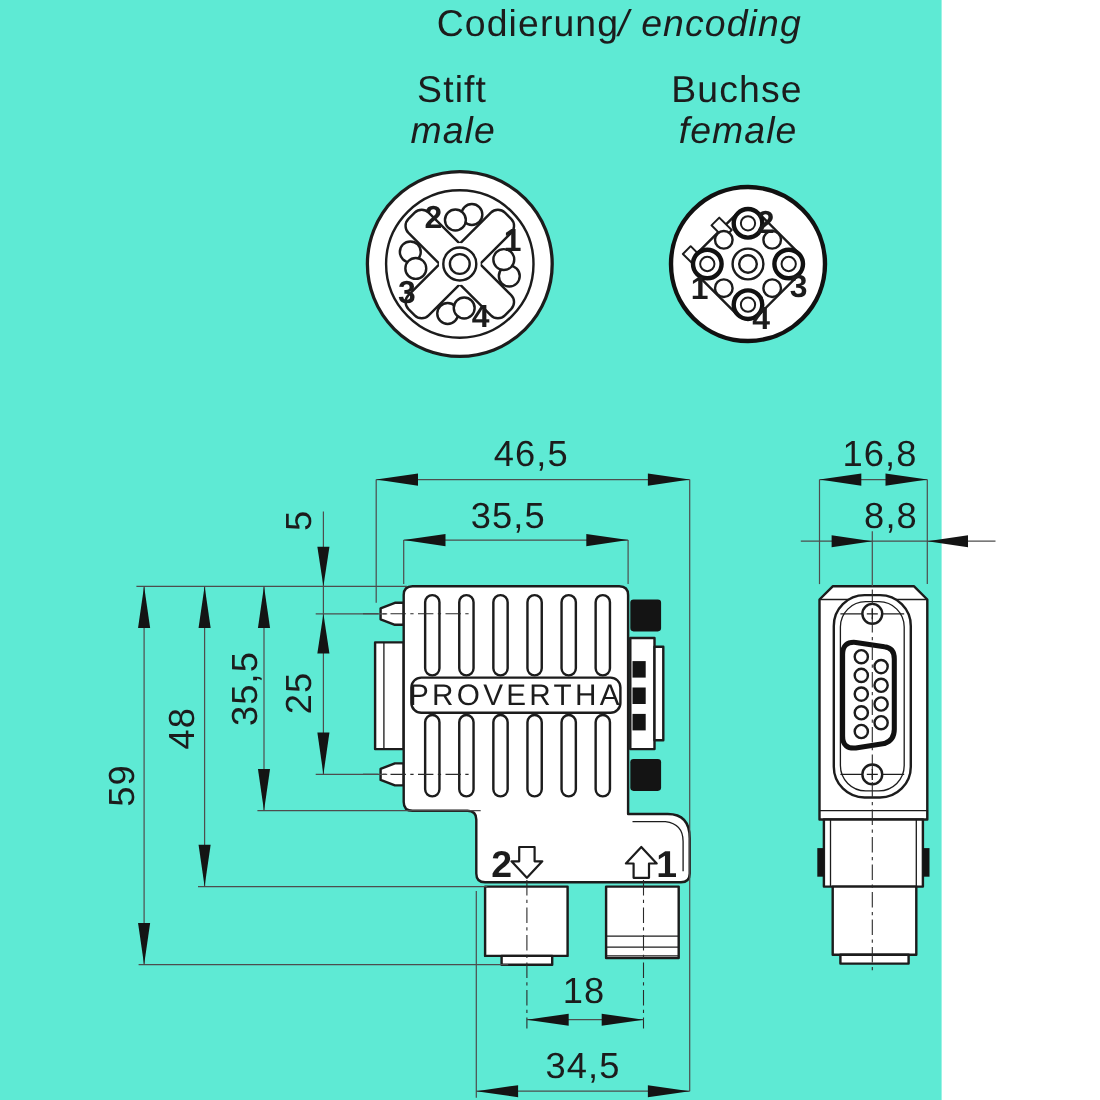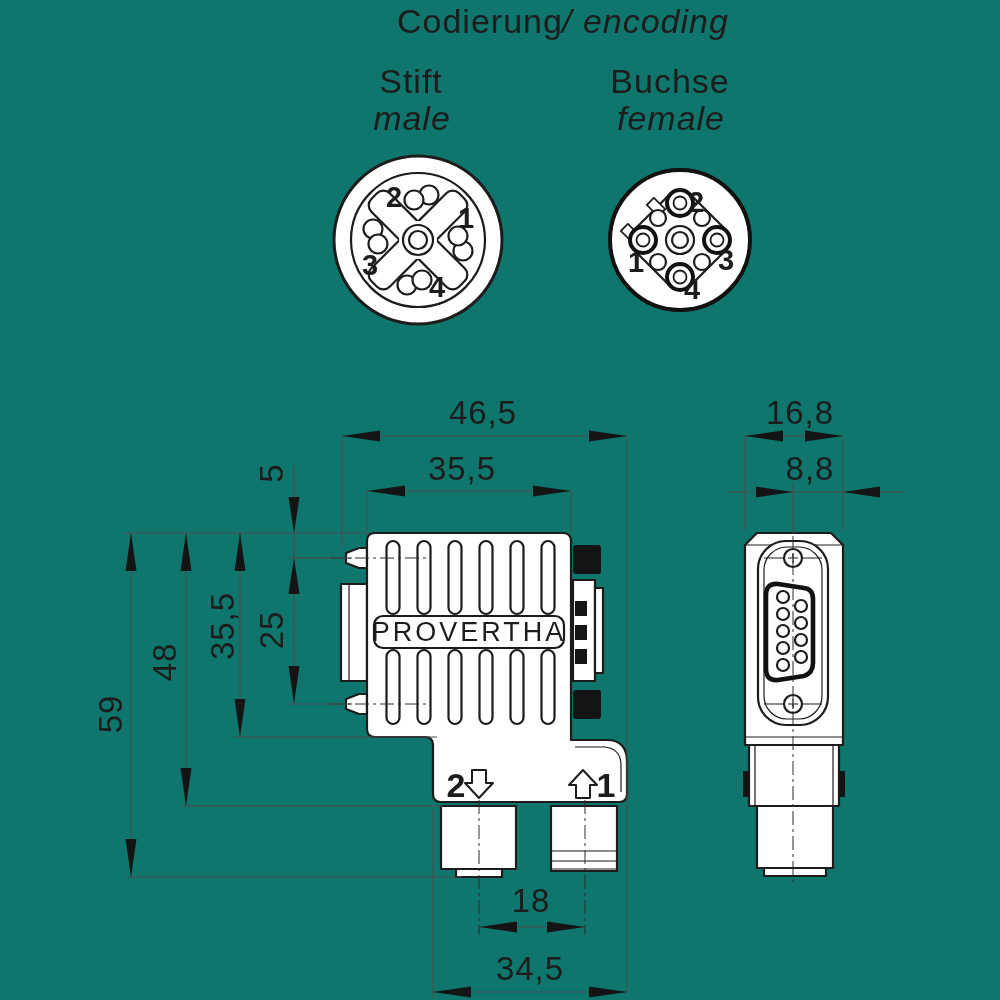--- a/index.html
+++ b/index.html
@@ -1,16 +1,16 @@
 <!DOCTYPE html>
 <html><head>
 <meta charset="utf-8">
 <style>
   html,body{margin:0;padding:0;background:#fff;}
-  .stage{width:1000px;height:1000px;background:#0f766e;position:relative;font-family:"Liberation Sans",sans-serif;}
+  .stage{width:856px;height:1000px;background:#5eead4;position:relative;font-family:"Liberation Sans",sans-serif;}
   svg{display:block}
   .outline{fill:#fff;stroke:#1c1c1c;stroke-width:2.2;stroke-linejoin:round;stroke-linecap:round}
   .heavy{fill:#fff;stroke:#111;stroke-width:4;stroke-linejoin:round}
   .heavier{fill:none;stroke:#111;stroke-width:4.6;stroke-linejoin:round}
   .thin{fill:none;stroke:#1c1c1c;stroke-width:1.2}
   .solid{fill:#141414;stroke:none}
   .dim{fill:none;stroke:#4d4d4d;stroke-width:1.1}
   .cl{fill:none;stroke:#2a2a2a;stroke-width:1;stroke-dasharray:14 4 3 4}
   .arrow{fill:#141414;stroke:none}
   .t{fill:#1c1c1c;font-family:"Liberation Sans",sans-serif}

